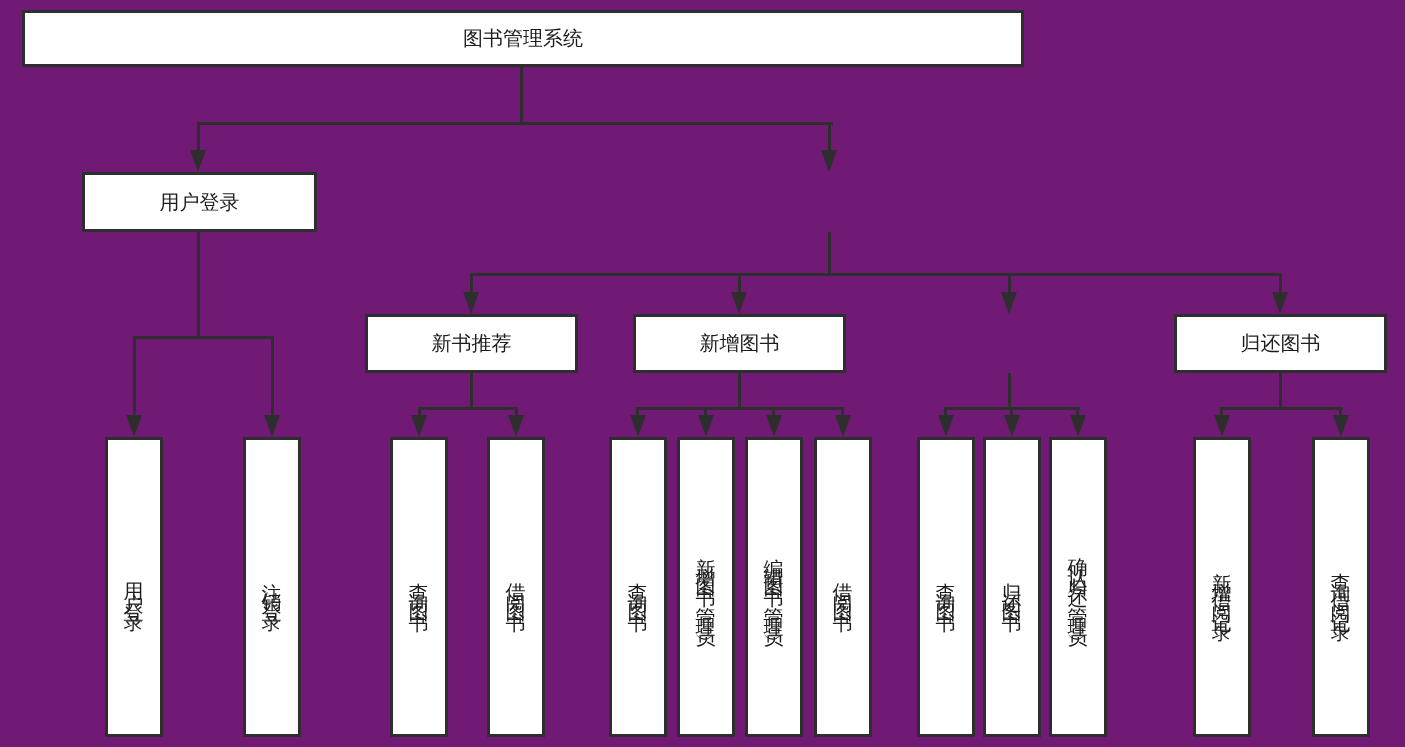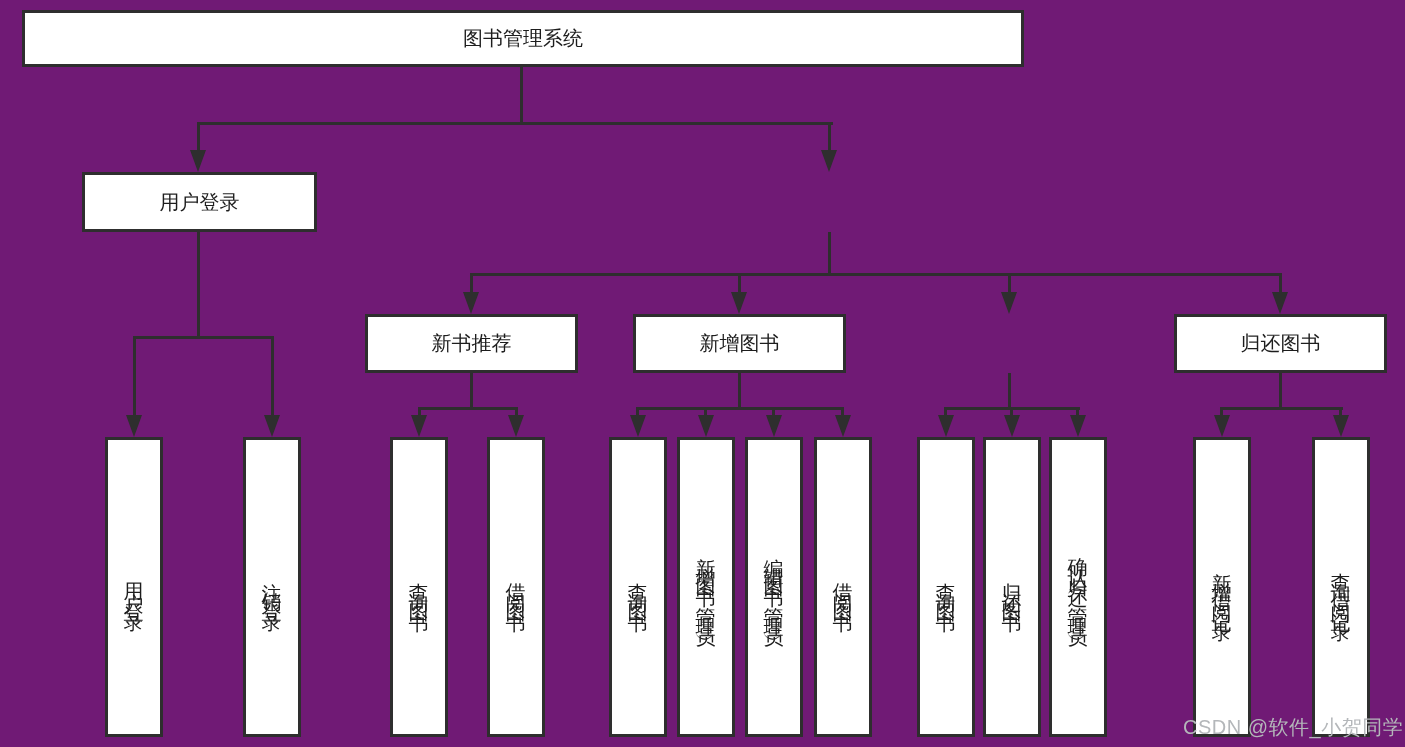--- a/index.html
+++ b/index.html
@@ -168,15 +168,14 @@
     <span class="vtext">确认归还（管理员）</span>
   </div>
 
   <div class="box vbox" style="left:1193px;top:437px;width:58px;height:300px">
     <span class="vtext">新增借阅记录</span>
   </div>
   <div class="box vbox" style="left:1312px;top:437px;width:58px;height:300px">
     <span class="vtext">查询借阅记录</span>
   </div>
 
-  <div class="watermark">CSDN @软件_小贺同学</div>
 
 </div>
 
 </body></html>

